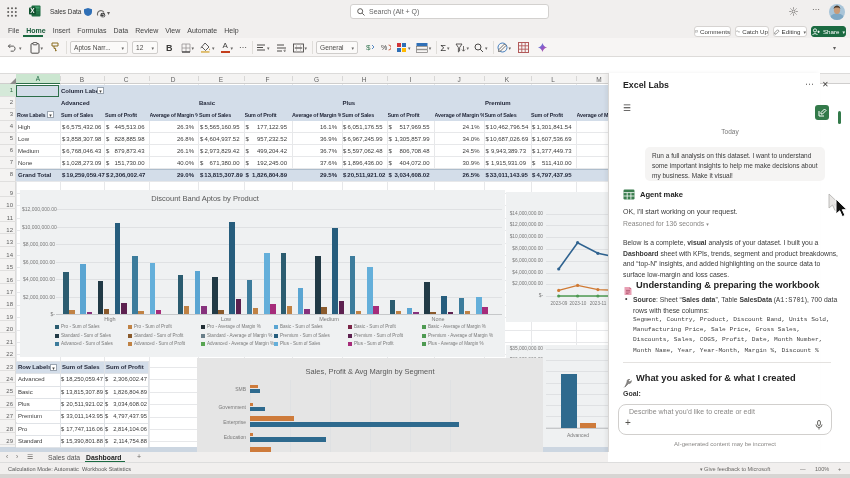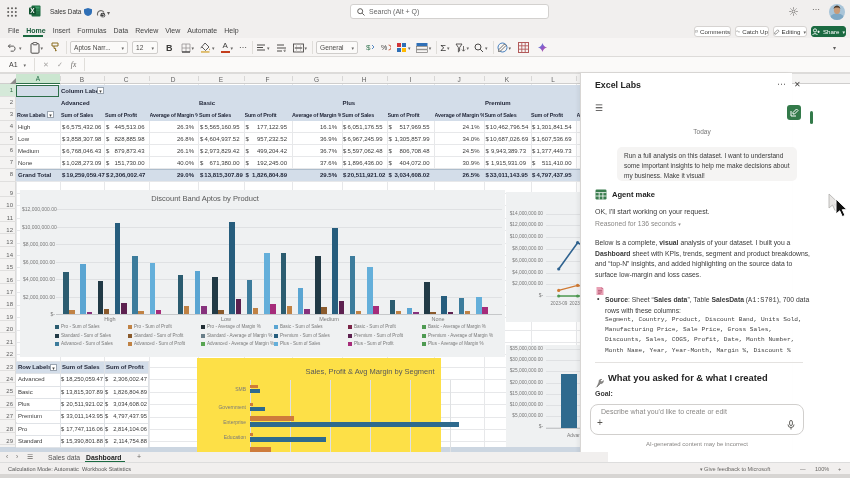--- a/index.html
+++ b/index.html
@@ -527,21 +527,21 @@
 <div class="abs" style="left:328px;top:152.4px;width:4px;height:4px;background:#a62c7a"></div>
 <div class="abs" style="left:334px;top:151.20000000000002px;font-size:4.6px;color:#7a7a7a;white-space:nowrap">Plus - Sum of Profit</div>
 <div class="abs" style="left:402px;top:135px;width:4px;height:4px;background:#4e9a52"></div>
 <div class="abs" style="left:408px;top:133.8px;font-size:4.6px;color:#7a7a7a;white-space:nowrap">Basic - Average of Margin %</div>
 <div class="abs" style="left:402px;top:143.7px;width:4px;height:4px;background:#4e9a52"></div>
 <div class="abs" style="left:408px;top:142.5px;font-size:4.6px;color:#7a7a7a;white-space:nowrap">Premium - Average of Margin %</div>
 <div class="abs" style="left:402px;top:152.4px;width:4px;height:4px;background:#4e9a52"></div>
 <div class="abs" style="left:408px;top:151.20000000000002px;font-size:4.6px;color:#7a7a7a;white-space:nowrap">Plus - Average of Margin %</div>
   </div>
 
-  <div class="abs" style="left:197px;top:358px;width:244px;height:94px;background:#fde047">
+  <div class="abs" style="left:197px;top:358px;width:346px;height:94px;background:#e5e5e5">
     <div class="abs" style="left:66px;top:9px;width:214px;text-align:center;font-size:7.5px;color:#595959">Sales, Profit &amp; Avg Margin by Segment</div>
     <div class="abs" style="left:53px;top:22px;bottom:0;width:1px;background:#c9cbcd"></div>
     <div class="abs" style="left:53px;top:22px;bottom:0;width:1px;background:#dfe1e3"></div>
 <div class="abs" style="left:93px;top:22px;bottom:0;width:1px;background:#dfe1e3"></div>
 <div class="abs" style="left:133px;top:22px;bottom:0;width:1px;background:#dfe1e3"></div>
 <div class="abs" style="left:173px;top:22px;bottom:0;width:1px;background:#dfe1e3"></div>
 <div class="abs" style="left:213px;top:22px;bottom:0;width:1px;background:#dfe1e3"></div>
 <div class="abs" style="left:253px;top:22px;bottom:0;width:1px;background:#dfe1e3"></div>
 <div class="abs" style="left:0;width:49px;top:27.5px;text-align:right;font-size:5px;color:#7a7a7a">SMB</div>
 <div class="abs" style="left:53px;top:26.5px;width:8px;height:3.5px;background:#ce7b3b"></div>
@@ -843,31 +843,22 @@
             <stop offset="0" stop-color="#4aa0e0"></stop>
             <stop offset="0.5" stop-color="#8a57c9"></stop>
             <stop offset="1" stop-color="#d6598f"></stop>
           </linearGradient>
         </defs>
         <path d="M12 2 C13 7 17 11 22 12 C17 13 13 17 12 22 C11 17 7 13 2 12 C7 11 11 7 12 2 Z" fill="url(#cop)"></path>
       </svg>
   </div>
   <div class="abs" style="left:833px;top:44px;font-size:6px;color:#5f5d5b">▾</div>
 
-  <div class="abs" style="left:0;top:57px;width:850px;height:16px;background:#fbfaf9;border-bottom:1px solid #dddbd9;display:flex;align-items:center">
-    <span style="font-size:7px;color:#3b3a39;padding-left:9px">A1</span>
-    <span class="car" style="margin-left:6px">▾</span>
-    <span class="vsep" style="margin-left:8px"></span>
-    <span style="font-size:7px;color:#a6a4a2;margin-left:5px">✕</span>
-    <span style="font-size:7px;color:#a6a4a2;margin-left:8px">✓</span>
-    <span style="font-size:7.5px;color:#6b6966;font-style:italic;margin-left:8px;font-family:'Liberation Serif',serif">fx</span>
-    <span class="vsep" style="margin-left:8px"></span>
-  </div>
-
-  <div class="abs" style="left:580px;top:73px;width:212px;height:389px;background:#fff;border-left:1px solid #d8d6d4;box-shadow:-2px 0 4px rgba(0,0,0,0.06)">
+
+  <div class="abs" style="left:608px;top:73px;width:212px;height:389px;background:#fff;border-left:1px solid #d8d6d4;box-shadow:-2px 0 4px rgba(0,0,0,0.06)">
     <div class="abs" style="left:14px;top:7px;font-size:8.8px;font-weight:bold;color:#242424">Excel Labs</div>
     <div class="abs" style="left:196px;top:6px;font-size:9px;color:#484644">⋯</div>
     <div class="abs" style="left:213px;top:7px;font-size:8px;color:#484644">✕</div>
     <div class="abs" style="left:14px;top:30px;width:10px;font-size:9px;color:#3b3a39">☰</div>
     <div class="abs" style="left:206px;top:32px;width:14px;height:15px;background:#337a4a;border-radius:3px">
       <svg style="position:absolute;left:2.5px;top:3px" width="9" height="9" viewBox="0 0 9 9">
           <path d="M1 3 v5 h5 M6.5 1 l1.5 1.5 L4.5 6 H3 V4.5 Z" fill="none" stroke="#fff" stroke-width="1"></path>
         </svg>
     </div>
     <div class="abs" style="left:229px;top:38px;width:3px;height:13px;background:#337a4a;border-radius:2px"></div>
@@ -882,20 +873,21 @@
     <div class="abs" style="left:14px;top:134.5px;font-size:7px;color:#3a3a3a">OK, I'll start working on your request.</div>
     <div class="abs" style="left:14px;top:147px;font-size:6.8px;color:#8a8886">Reasoned for 136 seconds <span style="font-size:5px">▾</span></div>
     <div class="abs" style="left:14px;top:165px;width:215px;font-size:6.8px;color:#3a3a3a;line-height:10.6px">Below is a complete, <b>visual</b> analysis of your dataset. I built you a <b>Dashboard</b> sheet with KPIs, trends, segment and product breakdowns, and “top-N” insights, and added highlighting on the source data to surface low-margin and loss cases.</div>
     <div class="abs" style="left:14px;top:209px;width:11px;height:10px">
       <svg width="10" height="10" viewBox="0 0 10 10">
           <path d="M1.5 1 h5 l2 2 v6 h-7 z" fill="#e8a0b4"></path>
           <path d="M6.5 1 l2 2 h-2 z" fill="#c96a86"></path>
           <path d="M3 4.4 h4 M3 6 h4 M3 7.6 h2.6" stroke="#a84a66" stroke-width="0.7"></path>
         </svg>
     </div>
+    <div class="abs" style="left:27px;top:207px;font-size:9.3px;font-weight:bold;color:#242424">Understanding &amp; preparing the workbook</div>
     <div class="abs" style="left:16px;top:222px;font-size:7px;color:#3a3a3a">•</div>
     <div class="abs" style="left:24px;top:222px;width:209px;font-size:6.8px;color:#3a3a3a;line-height:9.6px"><b>Source</b>: Sheet “<b>Sales data</b>”, Table <b>SalesData</b> (<span class="mono">A1:S701</span>), 700 data rows with these columns:</div>
     <div class="abs" style="left:24px;top:241px;width:212px;font-size:6.2px;line-height:9.2px;color:#444"><span class="mono">Segment, Country, Product, Discount Band, Units Sold,<br>Manufacturing Price, Sale Price, Gross Sales,<br>Discounts, Sales, COGS, Profit, Date, Month Number,<br>Month Name, Year, Year-Month, Margin %, Discount %</span></div>
     <div class="abs" style="left:14px;top:289px;width:208px;height:1px;background:#e4e2e0"></div>
     <div class="abs" style="left:14px;top:302px;width:11px;height:10px">
       <svg width="10" height="10" viewBox="0 0 10 10">
           <path d="M1 8.6 L5.2 4.4 M4 3 a2.6 2.6 0 0 1 3-3 l-1.6 1.6 l1.4 1.4 L8.4 1.6 a2.6 2.6 0 0 1-3 3 L2 8 Z" fill="#8a8886" stroke="#6b6966" stroke-width="0.5"></path>
         </svg>
     </div>
     <div class="abs" style="left:27px;top:300px;font-size:9.3px;font-weight:bold;color:#242424">What you asked for &amp; what I created</div>

